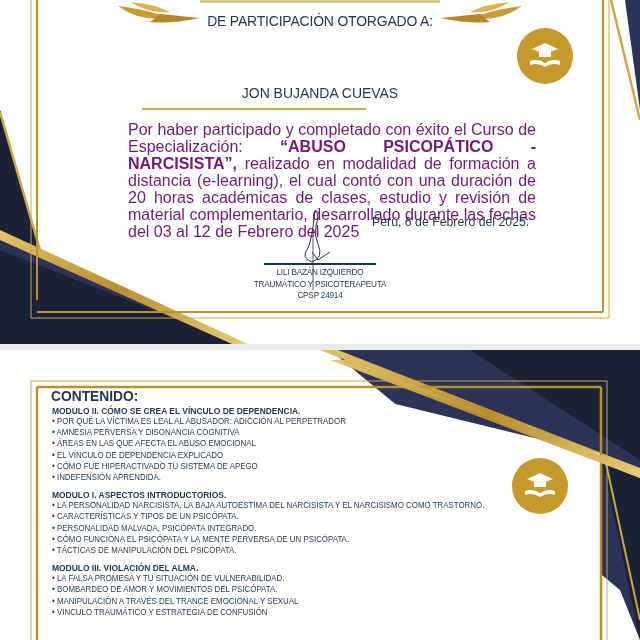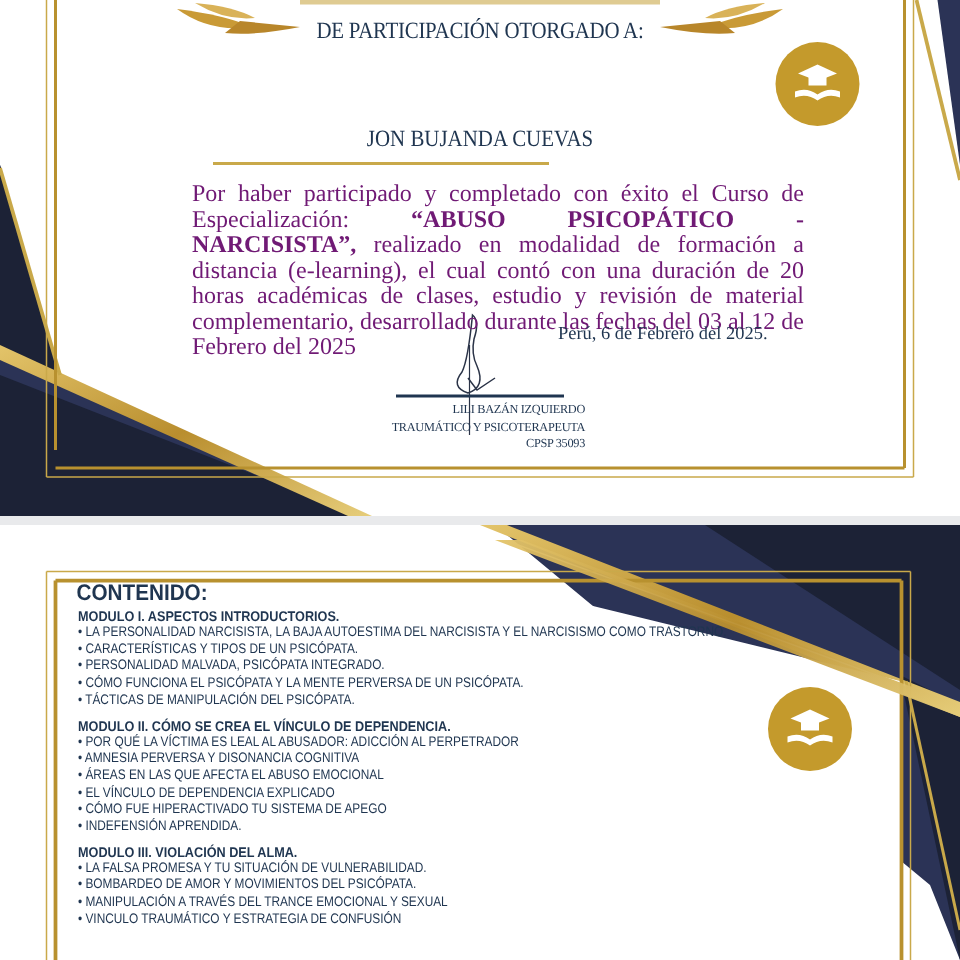--- a/index.html
+++ b/index.html
@@ -1,36 +1,36 @@
 <!DOCTYPE html>
 <html><head>
 <meta charset="utf-8">
 <style>
   * { margin:0; padding:0; box-sizing:border-box; }
   html, body { width:640px; height:640px; overflow:hidden; background:#e9eaec; }
   body { font-family: "Liberation Sans", sans-serif; position:relative; }
 
   .page { position:absolute; left:0; width:640px; background:#ffffff; overflow:hidden; }
-  .page1 { top:0; height:344px;font-family:Liberation Serif, serif; }
+  .page1 { top:0; height:344px; }
   .page2 { top:350px; height:290px; }
 
   svg.deco { position:absolute; left:0; top:0; }
 
   
   .subtitle { position:absolute; top:12px; left:0; width:640px; text-align:center;
     font-size:15.5px; color:#1f3550; letter-spacing:-0.2px; transform:scaleX(0.9); }
   .recipient { position:absolute; top:84px; left:0; width:640px; text-align:center;
     font-size:15.5px; color:#1f3550; transform:scaleX(0.9); }
   .name-rule { position:absolute; top:108px; left:142px; width:224px; height:2px; background:#c9a94a; }
   .body-text { position:absolute; top:121px; left:128px; width:408px; font-size:16px; line-height:17px;
     color:#701a75; text-align:justify; }
   .body-text b { font-weight:bold; }
   .date { position:absolute; top:215px; left:372px; font-size:12.3px; color:#1f3550; }
   .sig-line { position:absolute; top:263px; left:264px; width:112px; height:1.5px; background:#1f3550; }
-  .signer { position:absolute; top:267px; left:250px; width:140px; text-align:right; font-size:8.2px;
+  .signer { position:absolute; top:267px; left:250px; width:140px; text-align:center; font-size:8.2px;
     line-height:11.5px; color:#1f3550; letter-spacing:-0.2px; }
 
   .badge { position:absolute; width:56px; height:56px; border-radius:50%; background:#c49a2c;
     display:flex; align-items:center; justify-content:center; }
 
   
   .content-title { position:absolute; top:37px; left:51px; font-size:15px; font-weight:bold; color:#1f3550;
     transform:scaleX(0.92); transform-origin:left; }
   .modules { position:absolute; top:55px; left:52px; width:520px; }
   .module { margin-bottom:6px; }
@@ -106,21 +106,21 @@
     <b>“ABUSO PSICOPÁTICO - NARCISISTA”,</b>
     <span> realizado en modalidad de formación a distancia (e-learning), el cual contó con una duración de 20 horas académicas de clases, estudio y revisión de material complementario, desarrollado durante las fechas del 03 al 12 de Febrero del 2025</span>
   </div>
 
   <div class="date">Perú, 6 de Febrero del 2025.</div>
 
   <div class="sig-line"></div>
   <div class="signer">
     <div>LILI BAZÁN IZQUIERDO</div>
     <div>TRAUMÁTICO Y PSICOTERAPEUTA</div>
-    <div>CPSP 35093</div>
+    <div>CPSP 24914</div>
   </div>
 </div>
 
 <div class="page page2">
   <svg class="deco" width="640" height="290" viewBox="0 0 640 290">
     <defs>
       <linearGradient id="g2" x1="0" y1="0" x2="1" y2="1">
         <stop offset="0" stop-color="#e3c46a"></stop>
         <stop offset="0.5" stop-color="#b98e2e"></stop>
         <stop offset="1" stop-color="#e6cd7a"></stop>
@@ -152,35 +152,35 @@
   <div class="badge" style="top:108px; left:512px;">
     <svg width="34" height="30" viewBox="0 0 34 30">
       <polygon points="17,2 30,8 17,13 4,8" fill="#fff"></polygon>
       <rect x="11" y="10" width="12" height="6" fill="#fff"></rect>
       <path d="M2,20 Q10,17 17,22 Q24,17 32,20 L32,24 Q24,21 17,26 Q10,21 2,24Z" fill="#fff"></path>
     </svg>
   </div>
 
   <div class="modules">
     <div class="module">
-      <div class="module-title">MODULO I. ASPECTOS INTRODUCTORIOS.</div>
-      <div class="module-item">• LA PERSONALIDAD NARCISISTA, LA BAJA AUTOESTIMA DEL NARCISISTA Y EL NARCISISMO COMO TRASTORNO.</div>
-      <div class="module-item">• CARACTERÍSTICAS Y TIPOS DE UN PSICÓPATA.</div>
-      <div class="module-item">• PERSONALIDAD MALVADA, PSICÓPATA INTEGRADO.</div>
-      <div class="module-item">• CÓMO FUNCIONA EL PSICÓPATA Y LA MENTE PERVERSA DE UN PSICÓPATA.</div>
-      <div class="module-item">• TÁCTICAS DE MANIPULACIÓN DEL PSICÓPATA.</div>
-    </div>
-    <div class="module">
       <div class="module-title">MODULO II. CÓMO SE CREA EL VÍNCULO DE DEPENDENCIA.</div>
       <div class="module-item">• POR QUÉ LA VÍCTIMA ES LEAL AL ABUSADOR: ADICCIÓN AL PERPETRADOR</div>
       <div class="module-item">• AMNESIA PERVERSA Y DISONANCIA COGNITIVA</div>
       <div class="module-item">• ÁREAS EN LAS QUE AFECTA EL ABUSO EMOCIONAL</div>
       <div class="module-item">• EL VÍNCULO DE DEPENDENCIA EXPLICADO</div>
       <div class="module-item">• CÓMO FUE HIPERACTIVADO TU SISTEMA DE APEGO</div>
       <div class="module-item">• INDEFENSIÓN APRENDIDA.</div>
+    </div>
+    <div class="module">
+      <div class="module-title">MODULO I. ASPECTOS INTRODUCTORIOS.</div>
+      <div class="module-item">• LA PERSONALIDAD NARCISISTA, LA BAJA AUTOESTIMA DEL NARCISISTA Y EL NARCISISMO COMO TRASTORNO.</div>
+      <div class="module-item">• CARACTERÍSTICAS Y TIPOS DE UN PSICÓPATA.</div>
+      <div class="module-item">• PERSONALIDAD MALVADA, PSICÓPATA INTEGRADO.</div>
+      <div class="module-item">• CÓMO FUNCIONA EL PSICÓPATA Y LA MENTE PERVERSA DE UN PSICÓPATA.</div>
+      <div class="module-item">• TÁCTICAS DE MANIPULACIÓN DEL PSICÓPATA.</div>
     </div>
     <div class="module">
       <div class="module-title">MODULO III. VIOLACIÓN DEL ALMA.</div>
       <div class="module-item">• LA FALSA PROMESA Y TU SITUACIÓN DE VULNERABILIDAD.</div>
       <div class="module-item">• BOMBARDEO DE AMOR Y MOVIMIENTOS DEL PSICÓPATA.</div>
       <div class="module-item">• MANIPULACIÓN A TRAVÉS DEL TRANCE EMOCIONAL Y SEXUAL</div>
       <div class="module-item">• VINCULO TRAUMÁTICO Y ESTRATEGIA DE CONFUSIÓN</div>
     </div>
   </div>
 </div>

